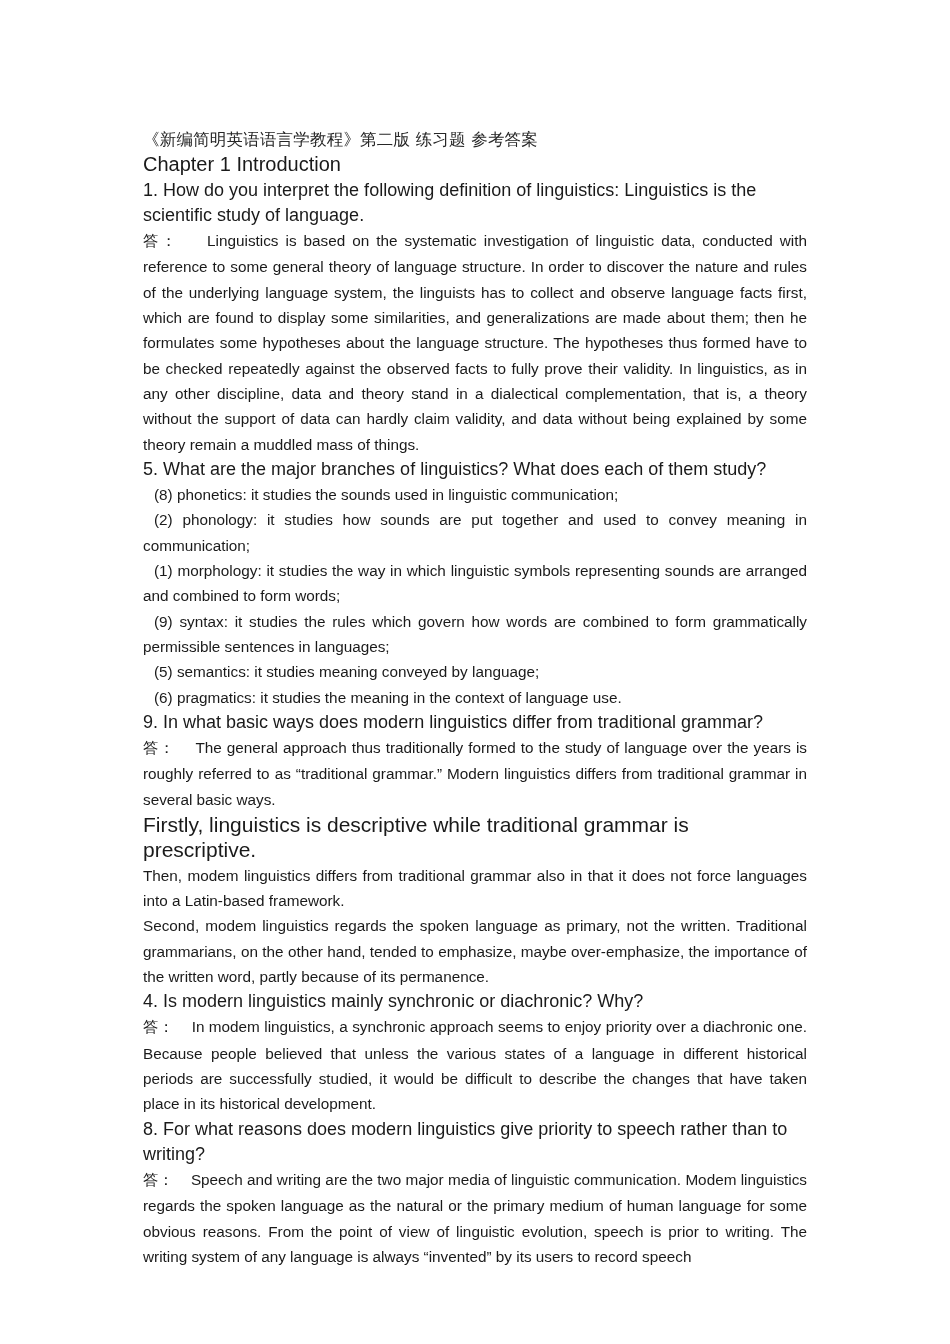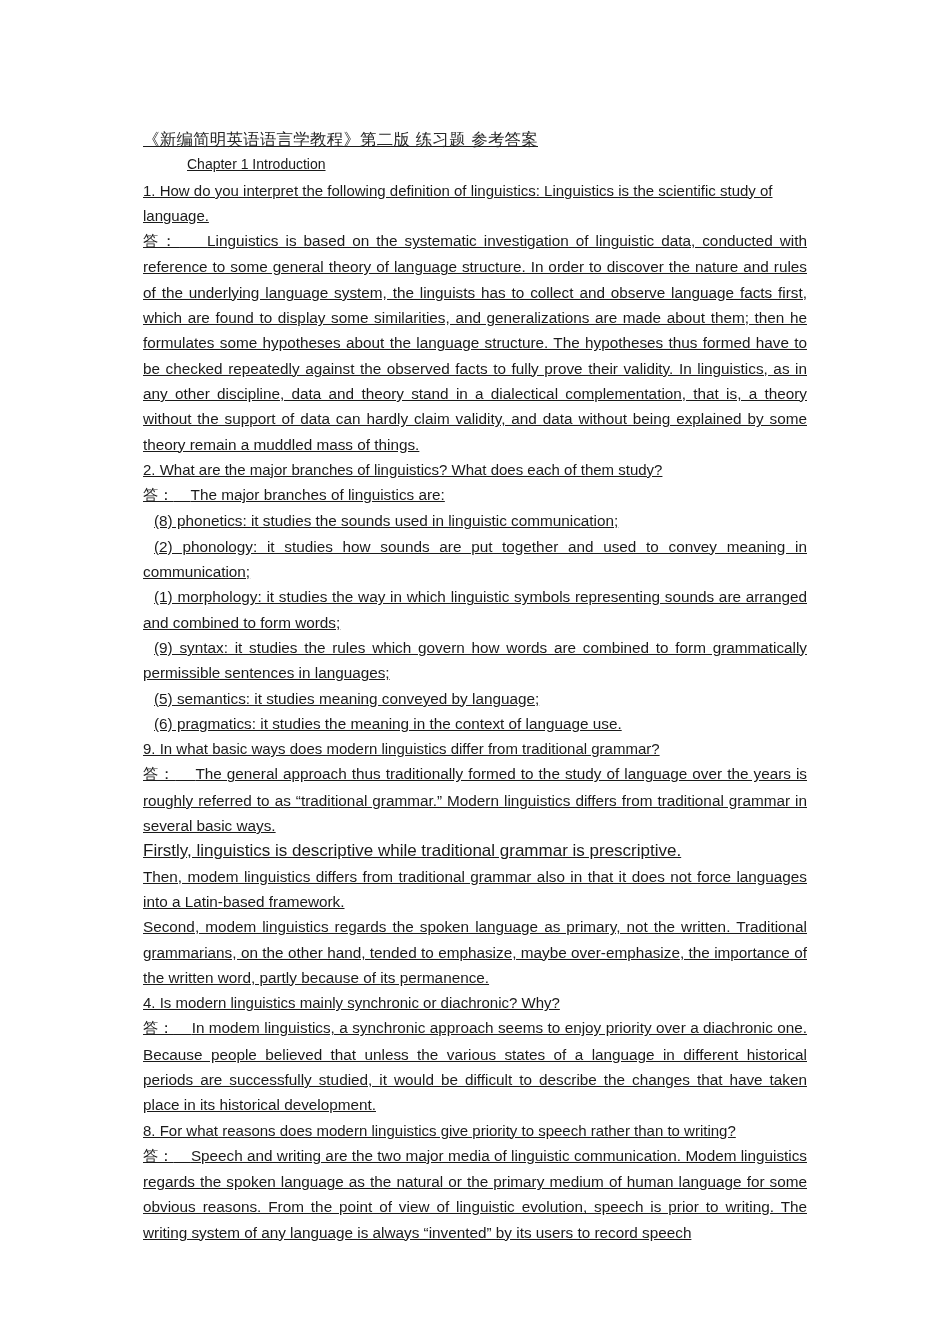--- a/index.html
+++ b/index.html
@@ -17,40 +17,38 @@
   #page {
     position: relative;
     width: 950px;
     height: 1344px;
     background: #ffffff;
     box-sizing: border-box;
     padding: 127px 143px 0 143px;
   }
   #doc {
     width: 664px;
-    text-decoration: underline;
   }
 
   
   .doc-title {
     font-family: "DejaVu Serif", "Liberation Serif", serif;
     font-size: 16.5px;
     line-height: 25.3px;
     color: #262626;
     letter-spacing: 0.2px;
     white-space: nowrap;
   }
   .heading {
-    font-size: 14px;
+    font-size: 20px;
     line-height: 25.3px;
     text-align: left;
-    margin-left: 44px;
   }
   .question {
-    font-size: 15px;
+    font-size: 18px;
     line-height: 25.3px;
     text-align: left;
   }
   .answer {
     font-size: 15.3px;
     line-height: 25.3px;
     text-align: justify;
     text-justify: inter-word;
   }
   .answer-plain {
@@ -59,21 +57,21 @@
     text-align: justify;
     text-justify: inter-word;
   }
   .para {
     font-size: 15.3px;
     line-height: 25.3px;
     text-align: justify;
     text-justify: inter-word;
   }
   .para-short {
-    font-size: 17px;
+    font-size: 21px;
     line-height: 25.3px;
     text-align: left;
   }
   .list-item {
     font-size: 15.3px;
     line-height: 25.3px;
     text-align: justify;
     text-justify: inter-word;
     text-indent: 11px;
   }
@@ -94,22 +92,21 @@
 <div id="page">
   <div id="doc">
 
     <div class="doc-title">《新编简明英语语言学教程》第二版 练习题 参考答案</div>
 
     <div class="heading">Chapter 1  Introduction</div>
 
     <div id="blocks">
         <div class="question"><span>1. How do you interpret the following definition of linguistics: Linguistics is the scientific study of language.</span></div>
         <div class="answer"><span class="cjk">答：</span><span>&nbsp;&nbsp;&nbsp;&nbsp;</span><span>Linguistics is based on the systematic investigation of linguistic data, conducted with reference to some general theory of language structure. In order to discover the nature and rules of the underlying language system, the linguists has to collect and observe language facts first, which are found to display some similarities, and generalizations are made about them; then he formulates some hypotheses about the language structure. The hypotheses thus formed have to be checked repeatedly against the observed facts to fully prove their validity. In linguistics, as in any other discipline, data and theory stand in a dialectical complementation, that is, a theory without the support of data can hardly claim validity, and data without being explained by some theory remain a muddled mass of things.</span></div>
-        <div class="question"><span>2. What are the major branches of linguistics? What does each of them study?</span></div>
-        <div class="answer-plain"><span class="cjk">答：</span><span>&nbsp;&nbsp;&nbsp;&nbsp;</span><span>The major branches of linguistics are:</span></div>
+        <div class="question"><span>5. What are the major branches of linguistics? What does each of them study?</span></div>
         <div class="list-item-short"><span>(8) phonetics: it studies the sounds used in linguistic communication;</span></div>
         <div class="list-item"><span>(2) phonology: it studies how sounds are put together and used to convey meaning in communication;</span></div>
         <div class="list-item"><span>(1) morphology: it studies the way in which linguistic symbols representing sounds are arranged and combined to form words;</span></div>
         <div class="list-item"><span>(9) syntax: it studies the rules which govern how words are combined to form grammatically permissible sentences in languages;</span></div>
         <div class="list-item-short"><span>(5) semantics: it studies meaning conveyed by language;</span></div>
         <div class="list-item-short"><span>(6) pragmatics: it studies the meaning in the context of language use.</span></div>
         <div class="question"><span>9. In what basic ways does modern linguistics differ from traditional grammar?</span></div>
         <div class="answer"><span class="cjk">答：</span><span>&nbsp;&nbsp;&nbsp;&nbsp;</span><span>The general approach thus traditionally formed to the study of language over the years is roughly referred to as “traditional grammar.” Modern linguistics differs from traditional grammar in several basic ways.</span></div>
         <div class="para-short"><span>Firstly, linguistics is descriptive while traditional grammar is prescriptive.</span></div>
         <div class="para"><span>Then, modem linguistics differs from traditional grammar also in that it does not force languages into a Latin-based framework.</span></div>

